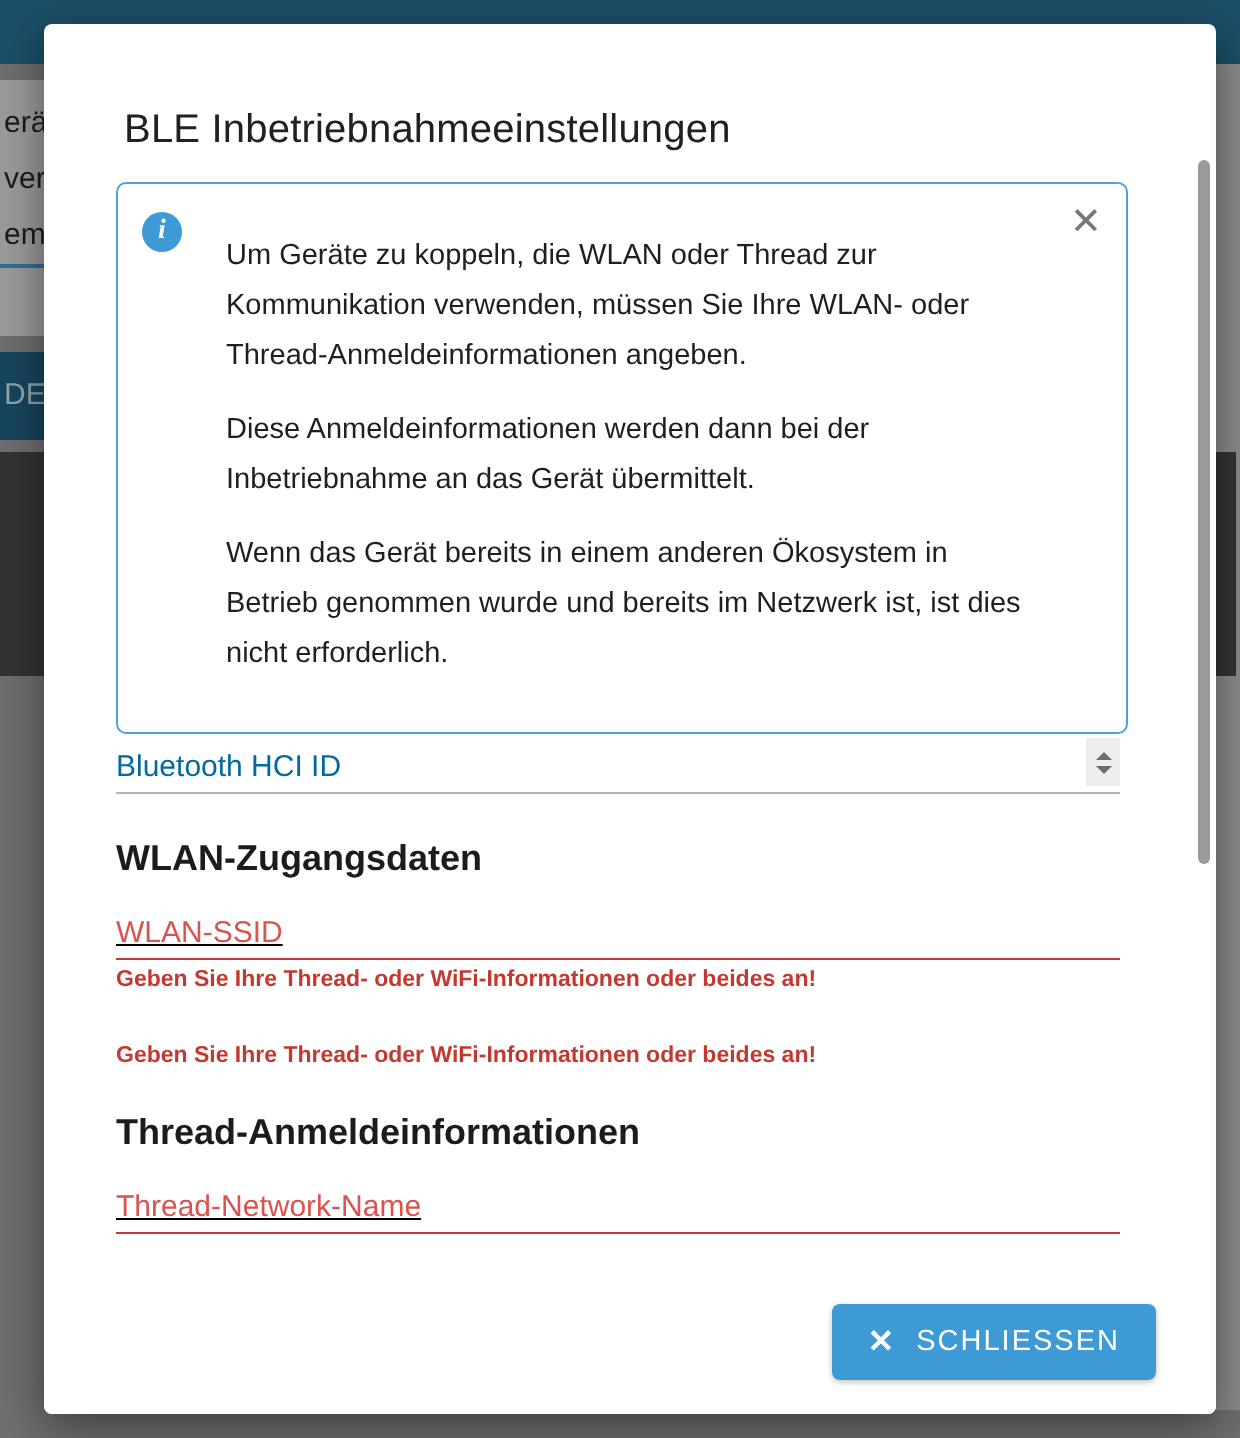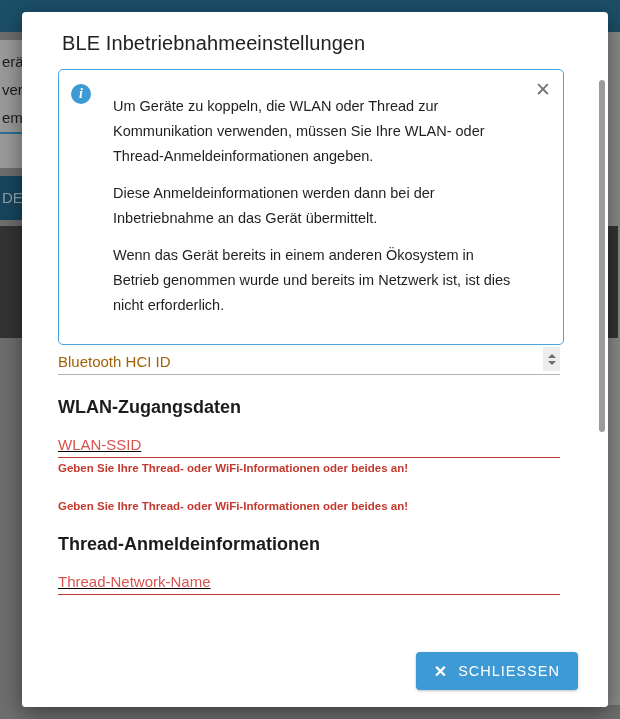--- a/index.html
+++ b/index.html
@@ -62,21 +62,21 @@
     position: absolute;
     left: 22px; top: 12px;
     width: 586px; height: 695px;
     background: #ffffff;
     border-radius: 4px;
     box-shadow: 0 6px 22px rgba(0,0,0,0.45);
     overflow: hidden;
   }
   .modal-scroll {
     position: absolute; inset: 0;
-    padding: 10px 26px 0 18px;
+    padding: 32px 26px 0 18px;
     overflow: hidden;
   }
   .modal-title {
     font-size: 20px; color: #212121; font-weight: 400;
     margin: 10px 0 14px 22px;
     letter-spacing: .1px;
   }
 
   
   .alert {
@@ -119,21 +119,21 @@
   }
   .field { margin: 0 22px 0 18px; position: relative; padding-bottom: 2px; }
   .field-line {
     position: relative;
     height: 30px;
     border-bottom: 1px solid #b5b5b5;
     display: flex; align-items: flex-end;
   }
   .field-line.error { border-bottom: 1px solid #c4392f; text-decoration: underline; }
   .field-label {
-    font-size: 15px; color: #a16207; padding-bottom: 4px;
+    font-size: 15px; color: #0369a1; padding-bottom: 4px;
   }
   .field-label.error { color: #d9534f; }
   .spinner {
     position: absolute; right: 0; bottom: 3px;
     width: 17px; height: 24px;
     background: #ededed;
     display: flex; flex-direction: column;
     align-items: center; justify-content: center;
     cursor: pointer;
   }

